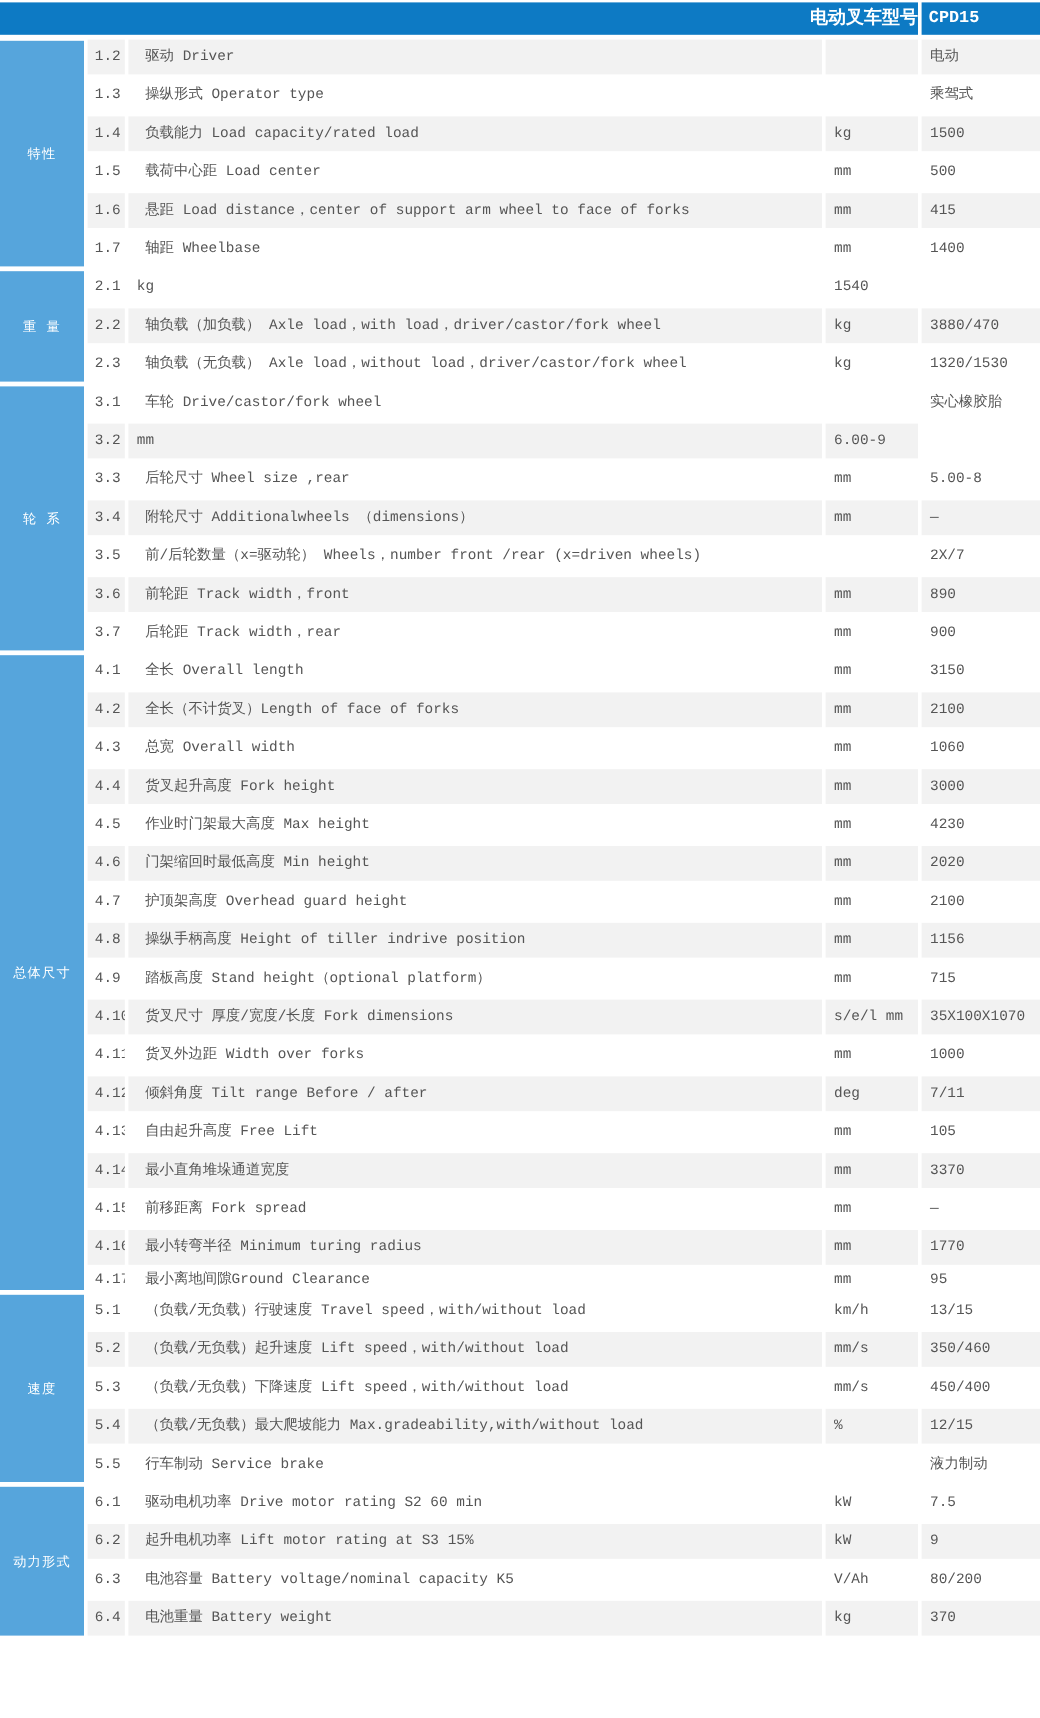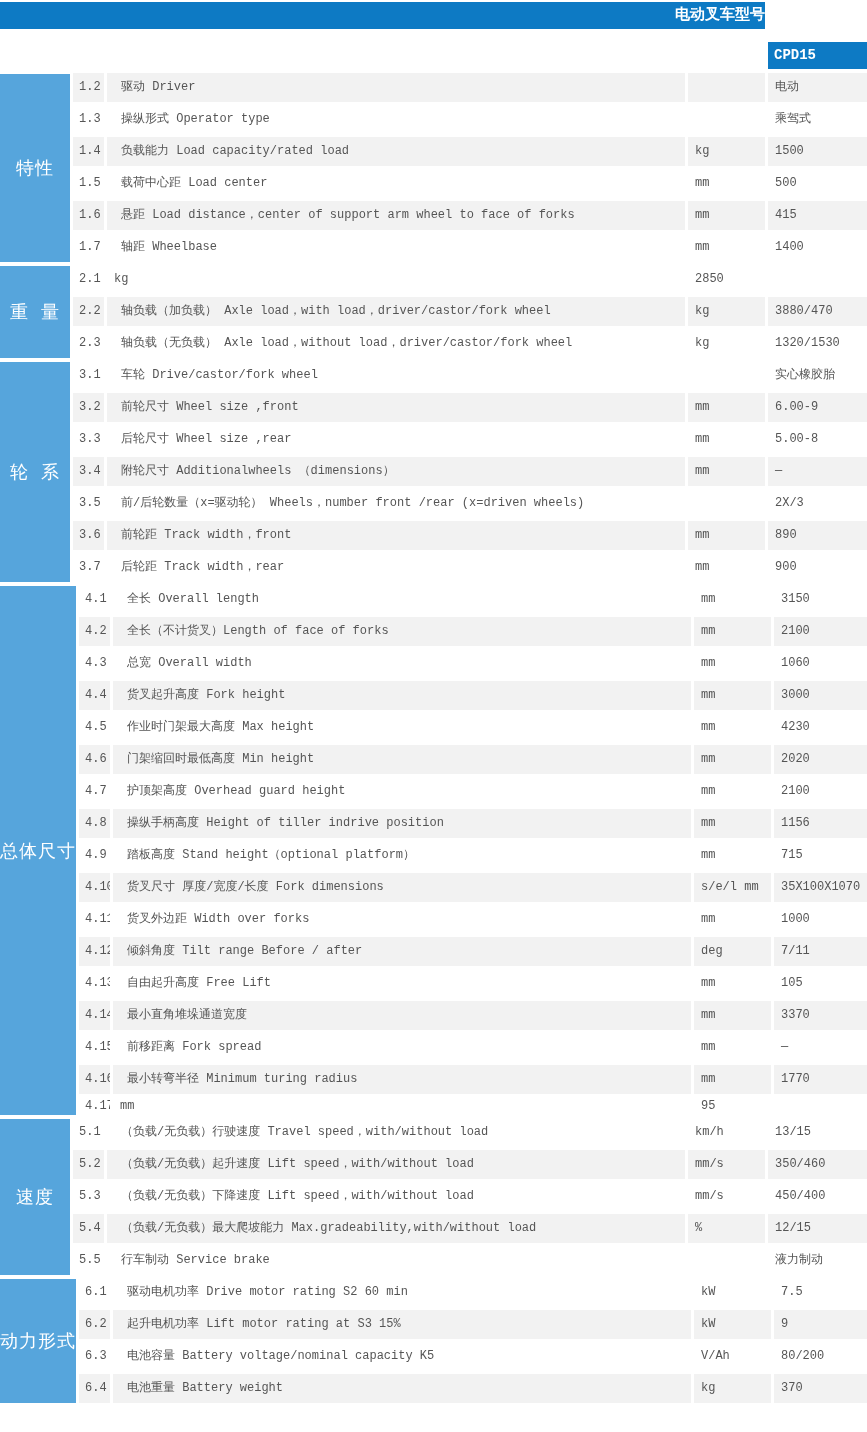--- a/index.html
+++ b/index.html
@@ -16,28 +16,28 @@
   }
   .header{display:flex;gap:3px;margin:2px 0 4px 0;}
   .h-left{
     flex:0 0 765px;box-sizing:border-box;background:var(--header-blue);
     color:#ffffff;font-weight:bold;font-size:15px;line-height:27px;height:27px;
     padding-left:8px;white-space:nowrap;overflow:hidden;text-align:right;
   }
   .h-right{
     flex:1;box-sizing:border-box;background:var(--header-blue);
     color:#ffffff;font-weight:bold;font-size:14px;line-height:27px;height:27px;
-    padding-left:6px;white-space:nowrap;overflow:hidden;margin-top:40px;
+    padding-left:6px;white-space:nowrap;overflow:hidden;
   }
   .section{display:flex;gap:3px;}
   .side{
     flex:0 0 70px;background:var(--sidebar-blue);
     margin:1px 0 3px 0;
     display:flex;align-items:center;justify-content:center;
-    color:#ffffff;font-size:18px;letter-spacing:1px;white-space:nowrap;
+    color:#ffffff;font-size:11px;letter-spacing:1px;white-space:nowrap;
   }
   .rows{flex:1;min-width:0;}
   .row{
     display:grid;
     grid-template-columns:31px 578px 77px 99px;
     column-gap:3px;
     height:29px;
     margin-bottom:3px;
   }
   .row .cell{
@@ -108,21 +108,21 @@
   </div>
 </div>
   </div>
 
   <div class="section">
     <div class="side">重 量</div>
     <div class="rows">
   <div class="row">
     <div class="cell no">2.1</div>
     <div class="cell unit">kg</div>
-    <div class="cell val">2850</div>
+    <div class="cell val">1540</div>
   </div>
 
   <div class="row alt">
     <div class="cell no">2.2</div>
     <div class="cell desc">轴负载（加负载） Axle load，with load，driver/castor/fork wheel</div>
     <div class="cell unit">kg</div>
     <div class="cell val">3880/470</div>
   </div>
 
   <div class="row">
@@ -139,21 +139,20 @@
     <div class="rows">
   <div class="row">
     <div class="cell no">3.1</div>
     <div class="cell desc">车轮 Drive/castor/fork wheel</div>
     <div class="cell unit"></div>
     <div class="cell val">实心橡胶胎</div>
   </div>
 
   <div class="row alt">
     <div class="cell no">3.2</div>
-    <div class="cell desc">前轮尺寸 Wheel size ,front</div>
     <div class="cell unit">mm</div>
     <div class="cell val">6.00-9</div>
   </div>
 
   <div class="row">
     <div class="cell no">3.3</div>
     <div class="cell desc">后轮尺寸 Wheel size ,rear</div>
     <div class="cell unit">mm</div>
     <div class="cell val">5.00-8</div>
   </div>
@@ -162,21 +161,21 @@
     <div class="cell no">3.4</div>
     <div class="cell desc">附轮尺寸 Additionalwheels （dimensions）</div>
     <div class="cell unit">mm</div>
     <div class="cell val">—</div>
   </div>
 
   <div class="row">
     <div class="cell no">3.5</div>
     <div class="cell desc">前/后轮数量（x=驱动轮） Wheels，number front /rear (x=driven wheels)</div>
     <div class="cell unit"></div>
-    <div class="cell val">2X/3</div>
+    <div class="cell val">2X/7</div>
   </div>
 
   <div class="row alt">
     <div class="cell no">3.6</div>
     <div class="cell desc">前轮距 Track width，front</div>
     <div class="cell unit">mm</div>
     <div class="cell val">890</div>
   </div>
 
   <div class="row">
@@ -298,20 +297,21 @@
 
   <div class="row alt">
     <div class="cell no">4.16</div>
     <div class="cell desc">最小转弯半径 Minimum turing radius</div>
     <div class="cell unit">mm</div>
     <div class="cell val">1770</div>
   </div>
 
   <div class="row short">
     <div class="cell no">4.17</div>
+    <div class="cell desc">最小离地间隙Ground Clearance</div>
     <div class="cell unit">mm</div>
     <div class="cell val">95</div>
   </div>
 </div>
   </div>
 
   <div class="section">
     <div class="side">速度</div>
     <div class="rows">
   <div class="row">

